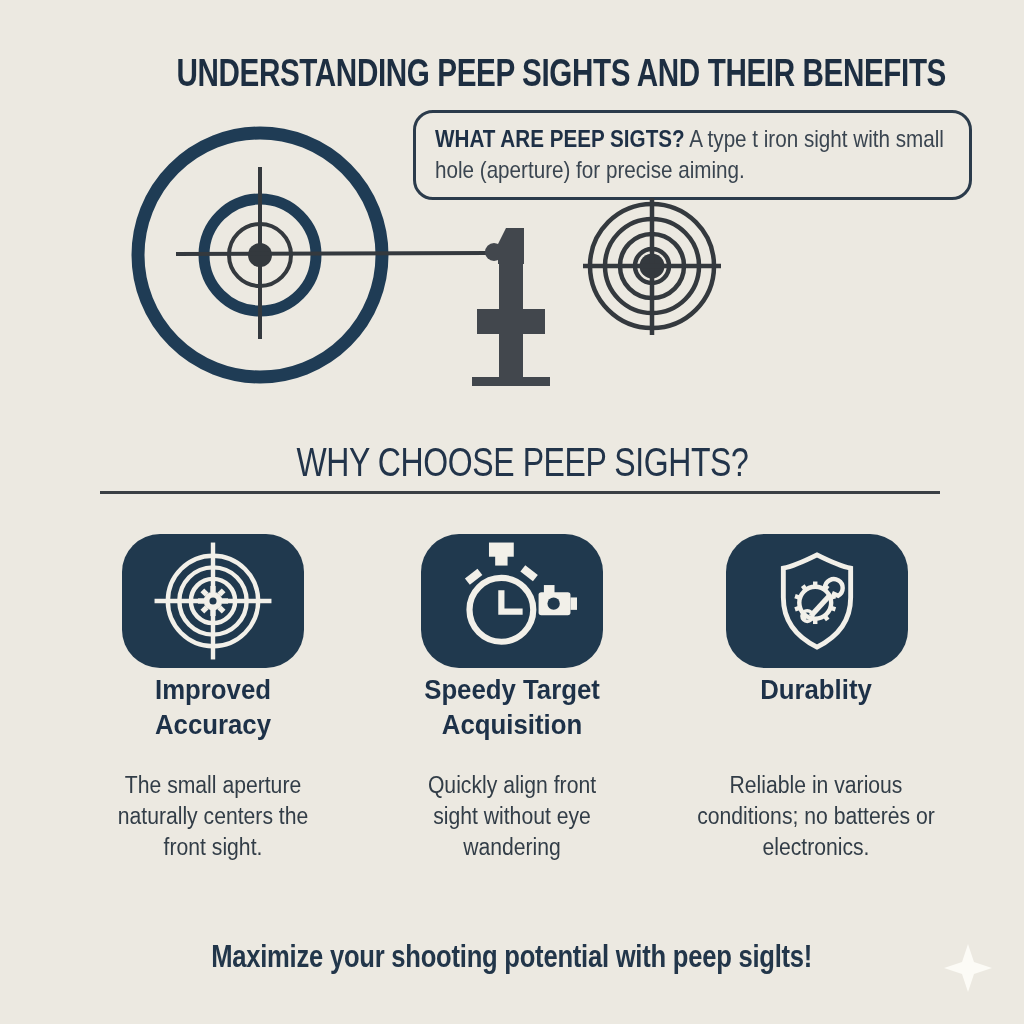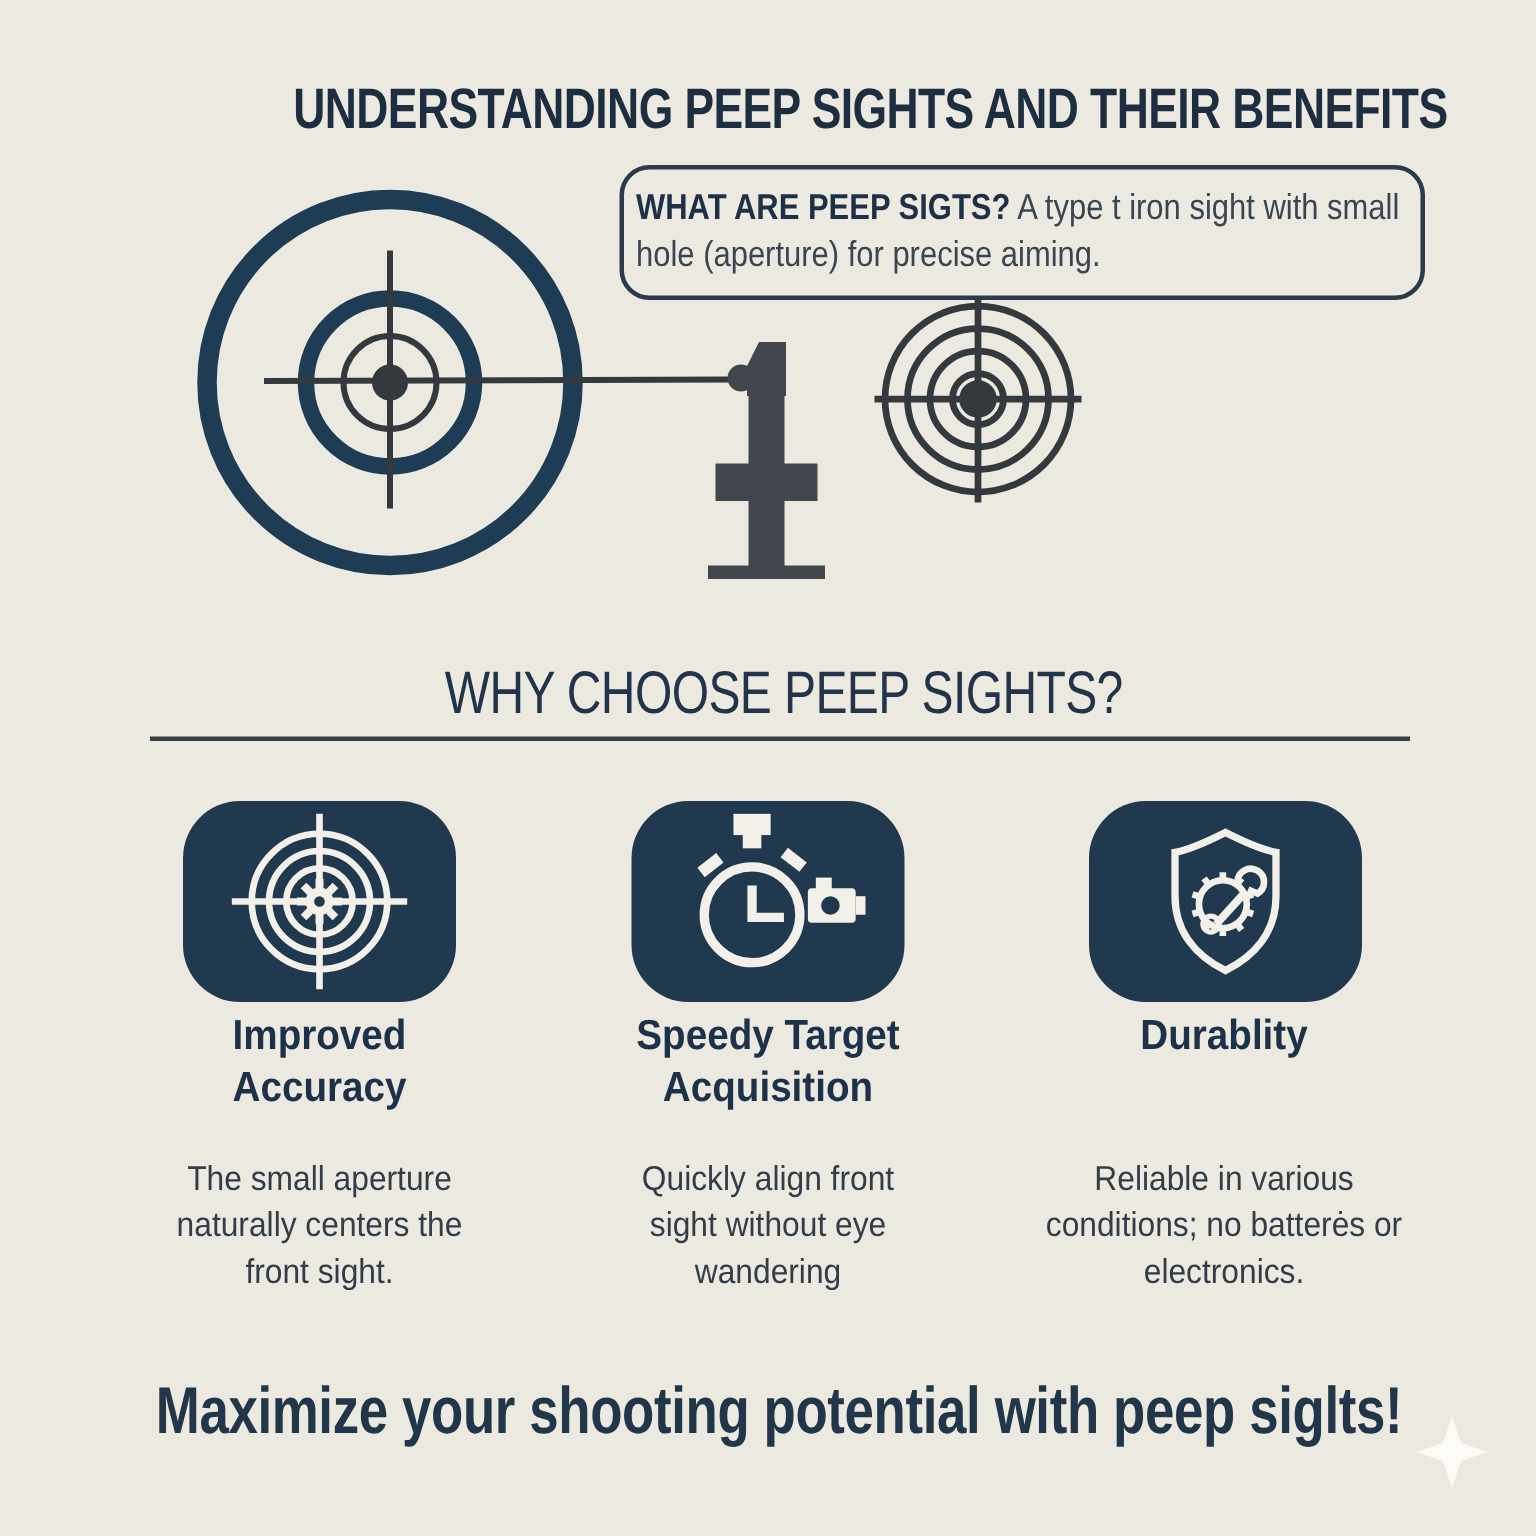--- a/index.html
+++ b/index.html
@@ -5,41 +5,41 @@
   html,body{margin:0;padding:0;}
   .stage{
     position:relative;width:1024px;height:1024px;overflow:hidden;
     background:#ECE9E1;
     font-family:"Liberation Sans", sans-serif;
     color:#1E3048;
   }
   .abs{position:absolute;}
   
   .main-title{
-    top:52px;left:0;width:1024px;text-align:center;
+    top:52px;left:0;width:1024px;text-align:left;
     font-size:38px;font-weight:bold;color:#1D2E41;white-space:nowrap;
   }
   .main-title .squeeze{
     display:inline-block;transform:translateX(68px) scaleX(.78);transform-origin:center;
     letter-spacing:-.5px;
   }
   .section-heading{
     top:440px;left:0;width:1024px;text-align:center;
     font-size:40px;font-weight:normal;color:#22344A;white-space:nowrap;
   }
   .section-heading .squeeze{
     display:inline-block;transform:translateX(10px) scaleX(.80);transform-origin:center;
     letter-spacing:-.5px;
   }
   .divider{top:491px;left:100px;width:840px;height:3px;background:#3A3F44;}
   
   .callout{
     top:110px;left:413px;width:515px;height:64px;
     border:3px solid #2B3B4B;border-radius:20px;
-    padding:10px 8px;background:transparent;
+    padding:10px 19px;background:transparent;
   }
   .callout-text{
     font-size:24px;line-height:1.30;color:#3A4550;white-space:pre-line;
     transform:scaleX(.86);transform-origin:0 0;width:116%;
   }
   .callout-text .lbl{font-weight:bold;color:#1E3046;}
   
   .card{
     top:534px;width:182px;height:134px;border-radius:38px;background:#20394E;
     display:flex;align-items:center;justify-content:center;
@@ -49,22 +49,22 @@
     font-size:28px;font-weight:bold;line-height:1.25;color:#1D3148;
     white-space:pre-line;transform:scaleX(.92);transform-origin:center top;
   }
   .card-desc{
     top:770px;width:300px;text-align:center;
     font-size:23px;line-height:1.35;color:#323D47;
     white-space:pre-line;transform:scaleX(.92);transform-origin:center top;
   }
   
   .tagline{
-    top:916px;left:0;width:1024px;text-align:center;
-    font-size:44px;font-weight:bold;color:#22364A;white-space:nowrap;
+    top:938px;left:0;width:1024px;text-align:center;
+    font-size:32px;font-weight:bold;color:#22364A;white-space:nowrap;
   }
   .tagline .squeeze{display:inline-block;transform:scaleX(.80);transform-origin:center;letter-spacing:-.3px;}
 </style>
 </head>
 <body>
 
 <div class="stage">
 
   <div class="abs main-title">
     <span class="squeeze">UNDERSTANDING PEEP SIGHTS AND THEIR BENEFITS</span>

